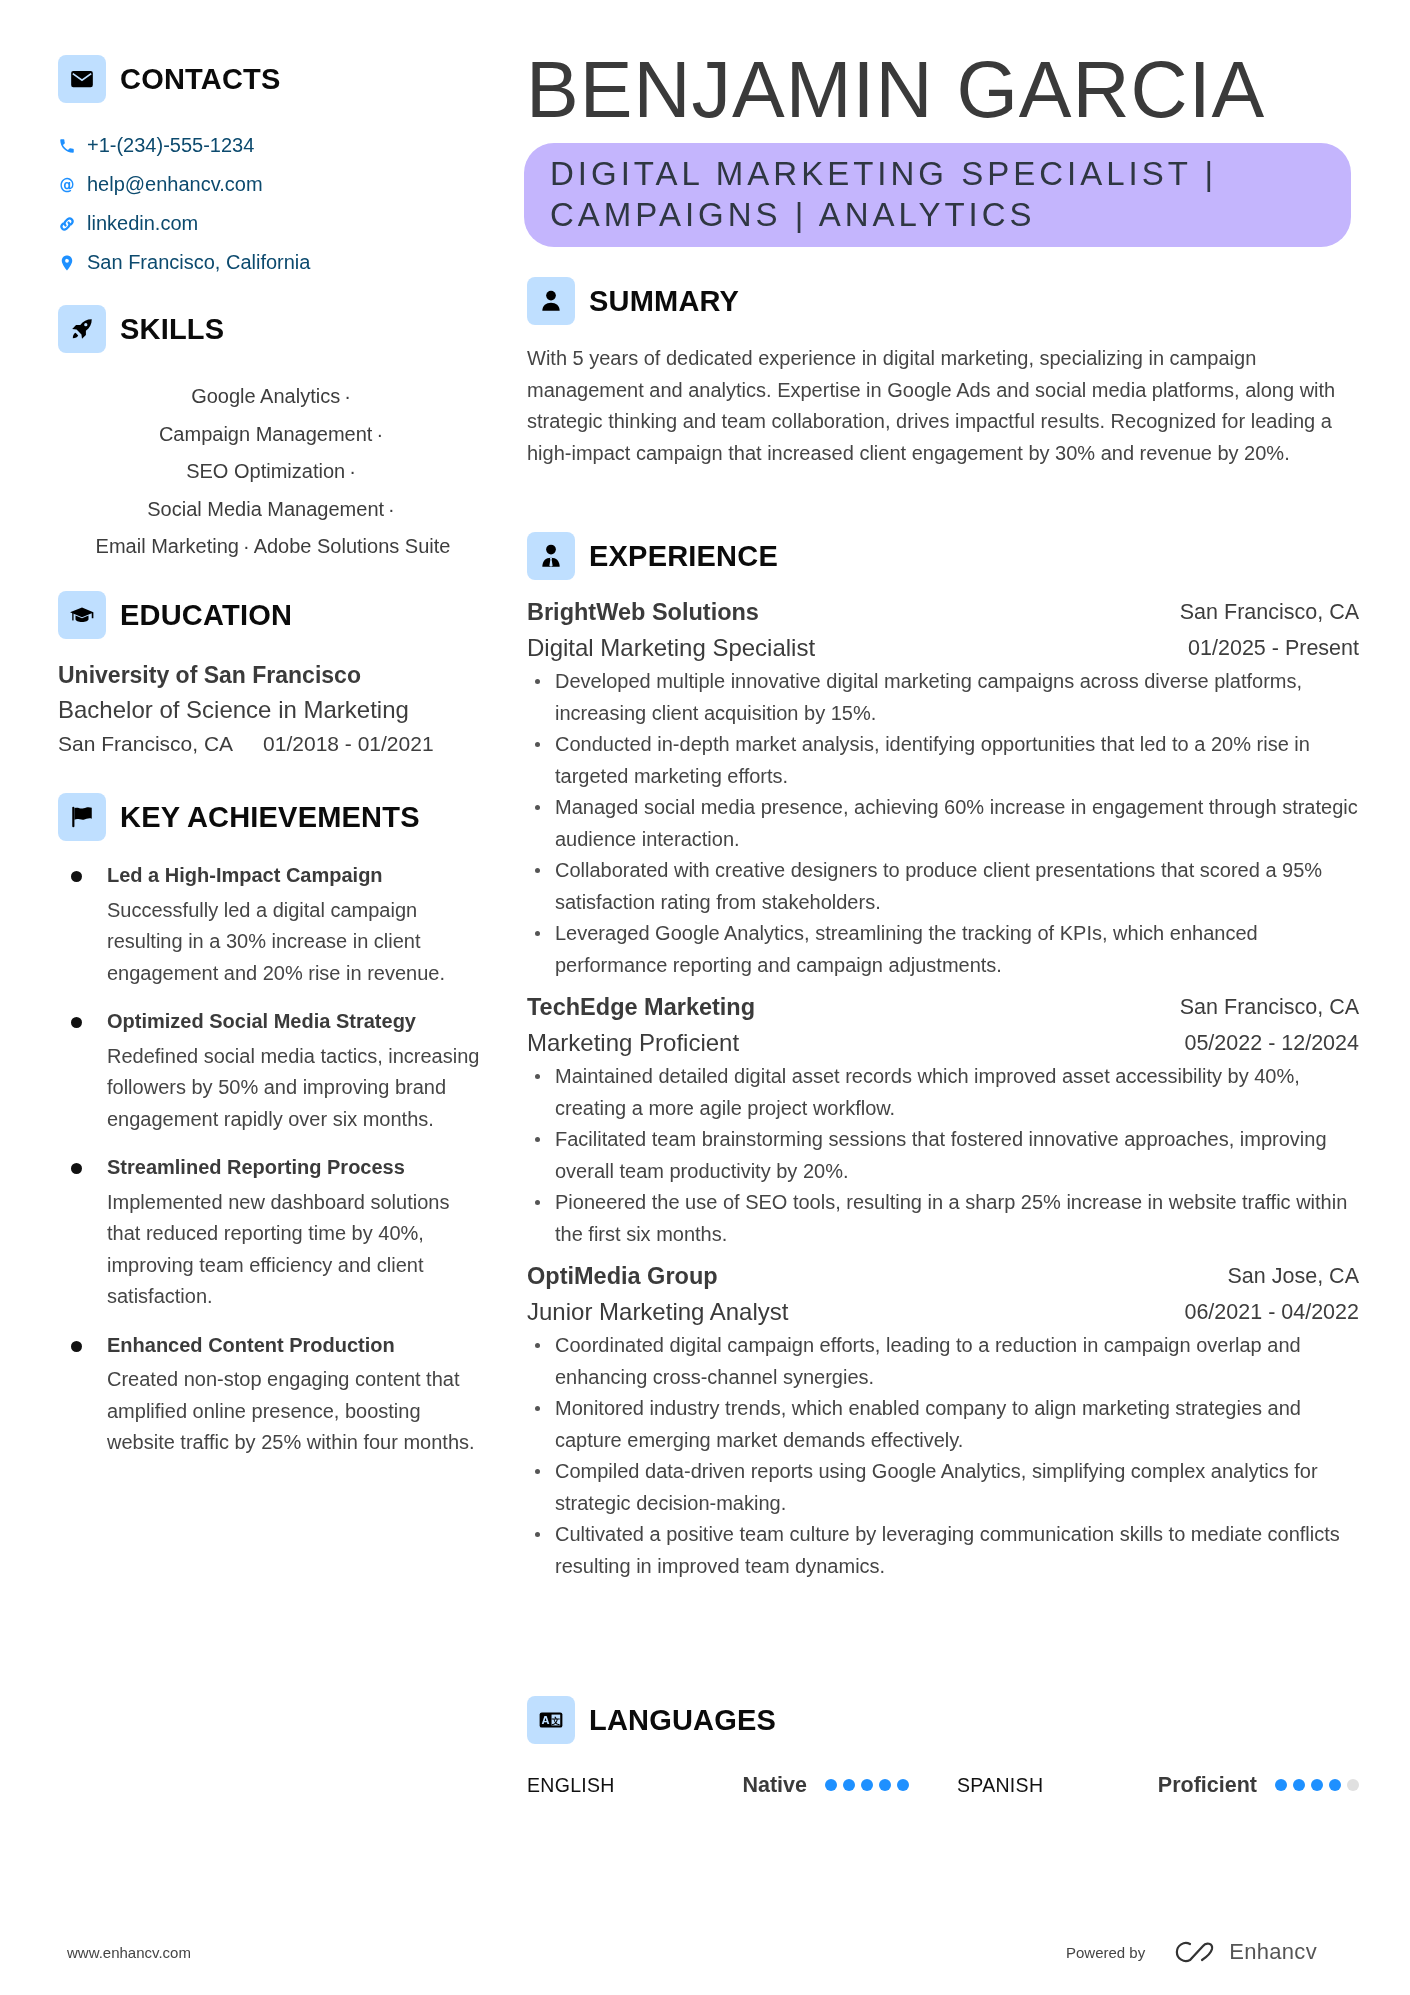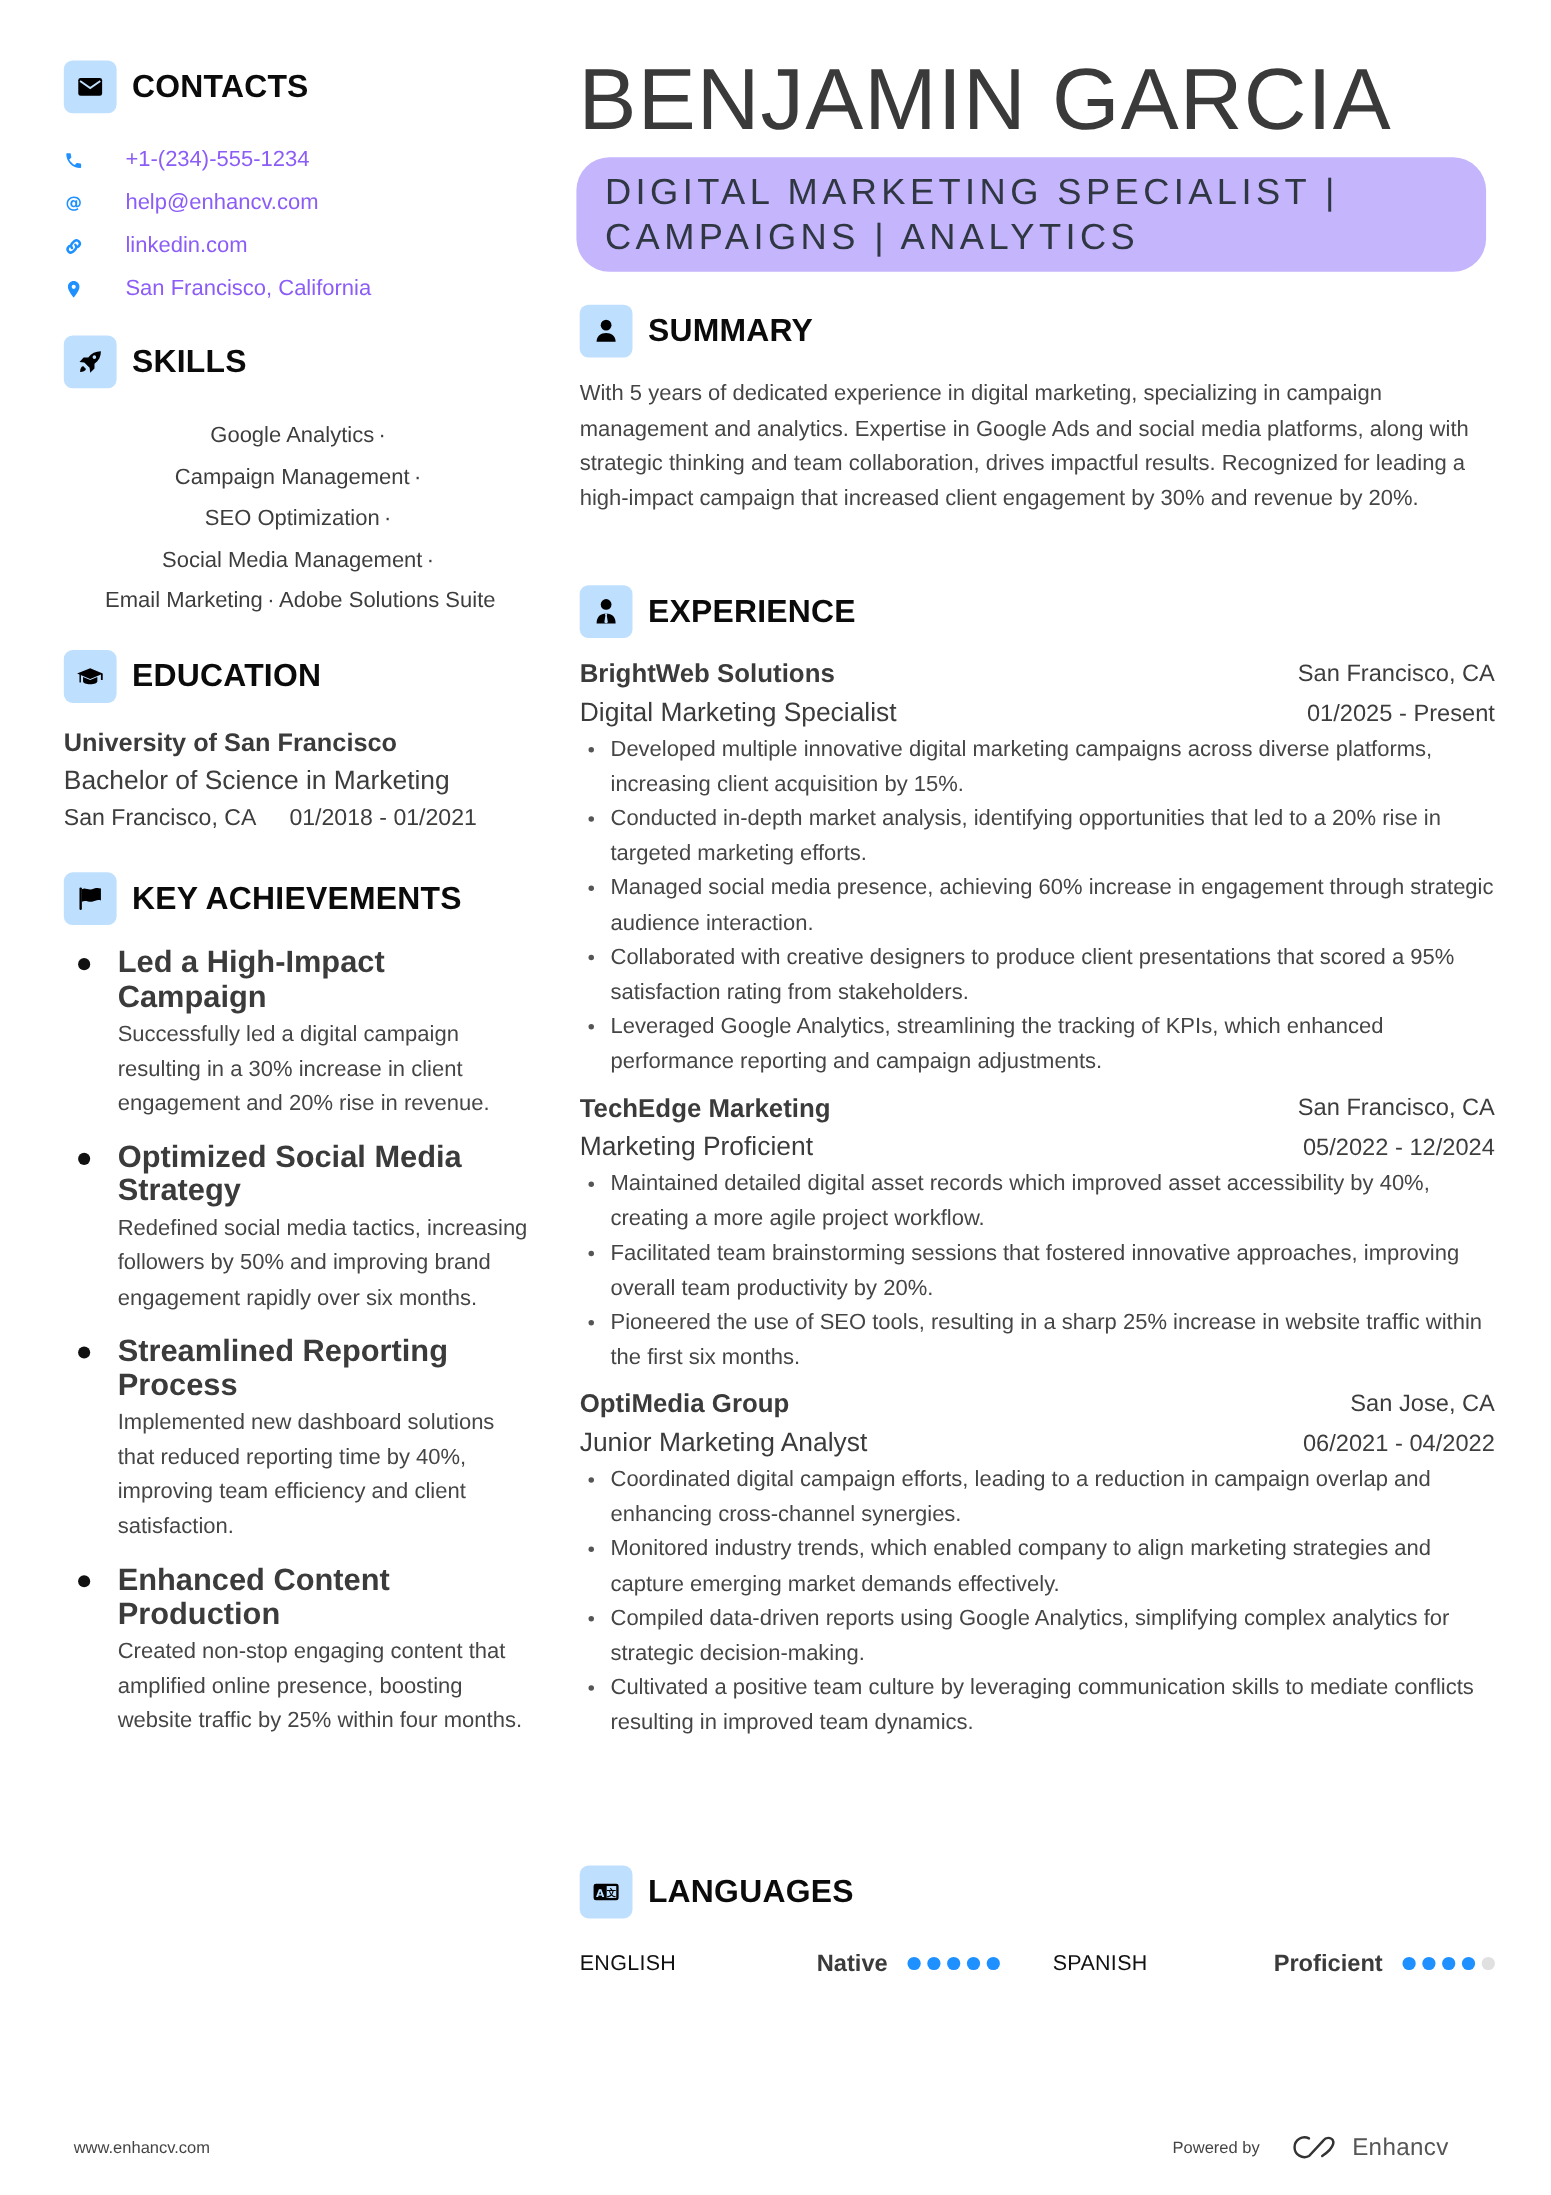--- a/index.html
+++ b/index.html
@@ -9,39 +9,39 @@
   .abs { position: absolute; }
 
   
   .sec-head { position: absolute; display: flex; align-items: center; height: 48px; }
   .sec-icon { width: 48px; height: 48px; border-radius: 8px; background: #bfdfff; display: flex; align-items: center; justify-content: center; }
   .sec-icon svg { width: 26px; height: 26px; }
   .sec-title { margin-left: 14px; font-size: 29px; font-weight: bold; color: #0b0b0b; letter-spacing: 0.2px; }
 
   
   .contacts { left: 58px; top: 126px; width: 420px; }
-  .contact-row { display: flex; align-items: center; height: 39px; font-size: 20px; color: #8b5cf6; gap: 27px; }
+  .contact-row { display: flex; align-items: center; height: 39px; font-size: 20px; color: #0c4a6e; }
   .contact-row svg { width: 18px; height: 18px; margin-right: 11px; flex-shrink: 0; }
 
   
   .skills { left: 58px; top: 378px; width: 430px; font-size: 20px; color: #3d3d3d; }
   .skill-line { height: 37.5px; line-height: 37.5px; white-space: nowrap; text-align: center; }
   .dot-sep { margin: 0 4px; }
 
   
   .edu { left: 58px; top: 658px; width: 430px; }
   .edu-school { font-size: 23px; font-weight: bold; color: #3b3b3b; height: 34px; line-height: 34px; }
   .edu-degree { font-size: 24px; color: #3d3d3d; height: 36px; line-height: 36px; }
   .edu-meta { font-size: 21px; color: #3d3d3d; height: 32px; line-height: 32px; display: flex; gap: 30px; }
 
   
   .ach { left: 58px; top: 860px; width: 430px; }
   .ach-item { position: relative; padding-left: 49px; margin-bottom: 17px; }
   .ach-bullet { position: absolute; left: 13px; top: 11px; width: 11px; height: 11px; border-radius: 50%; background: #111; }
-  .ach-title { font-size: 28px; font-weight: bold; color: #3b3b3b; line-height: 30.5px; }
+  .ach-title { font-size: 20px; font-weight: bold; color: #3b3b3b; line-height: 30.5px; }
   .ach-desc { font-size: 20px; color: #454545; line-height: 31.5px; margin-top: 4px; }
 
   
   .name { left: 526px; top: 44px; font-size: 79px; color: #3a3a3a; letter-spacing: 1px; white-space: nowrap; font-weight: normal; }
   .headline { left: 524px; top: 143px; width: 827px; height: 104px; border-radius: 30px; background: #c4b5fd; padding: 10px 26px; }
   .headline-text { font-size: 33px; color: #2f3742; letter-spacing: 4px; line-height: 41px; }
 
   .summary { left: 527px; top: 343px; width: 830px; font-size: 20px; line-height: 31.5px; color: #454545; }
 
   .exp { left: 527px; top: 594px; width: 832px; }

